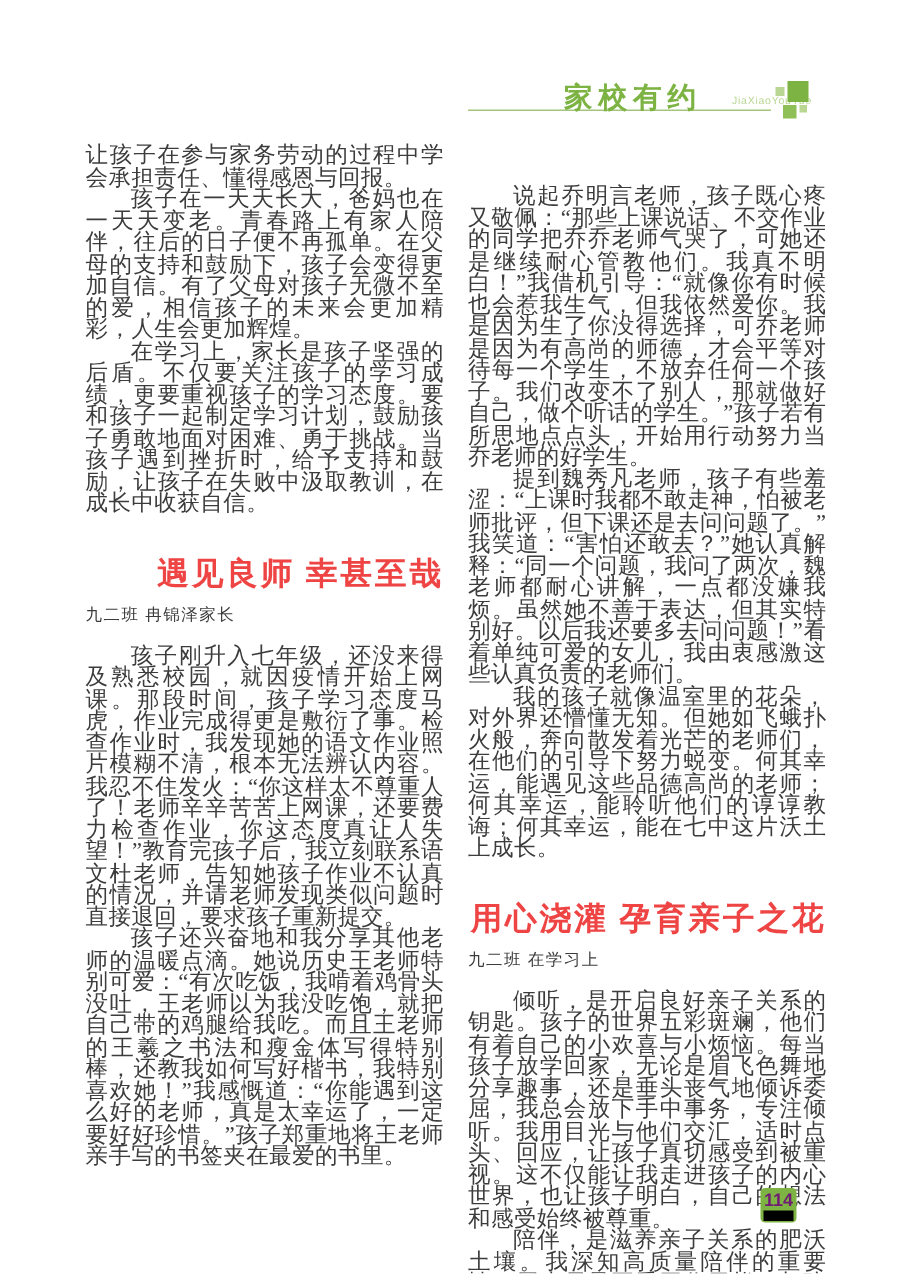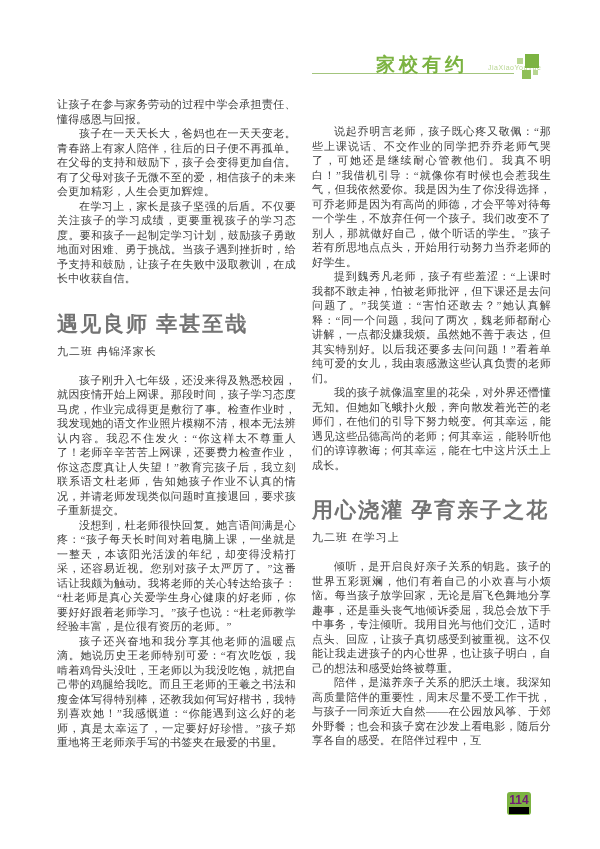--- a/index.html
+++ b/index.html
@@ -31,32 +31,32 @@
   .sq1{left:1px;top:4px;width:6px;height:6px;background:var(--green_light,#b9d693);}
   .sq2{left:9px;top:0;width:14px;height:14px;background:var(--green,#7cb342);}
   .sq3{left:6px;top:16px;width:9px;height:9px;background:#8fbf57;}
   .sq4{left:17px;top:16px;width:5px;height:5px;background:var(--green_light,#b9d693);}
   
   .col{position:absolute;top:97px;width:239px;}
   .col-left{left:57px;}
   .col-right{left:312px;margin-top:27px;}
   .body-p{
     margin:0;
-    font-size:11px;line-height:14.5px;
+    font-size:15px;line-height:14.5px;
     letter-spacing:0.3px;
     text-align:justify;
     text-indent:2em;
   }
   .body-p.no-indent{text-indent:0;}
   .article-title{
     margin:24px 0 6px;
     font-size:21px;font-weight:bold;
     letter-spacing:2px;
-    text-align:left;
-    color:#737373;
+    text-align:right;
+    color:#ef4444;
   }
   .byline{
     margin:0 0 14px;
     font-size:11px;letter-spacing:1px;
     color:#3c3c3c;
   }
   
   .page-badge{
     position:absolute;left:507px;top:792px;
     width:24px;height:23px;
@@ -89,21 +89,20 @@
 
   <div class="col col-left">
     <p class="body-p no-indent">让孩子在参与家务劳动的过程中学会承担责任、懂得感恩与回报。</p>
     <p class="body-p">孩子在一天天长大，爸妈也在一天天变老。青春路上有家人陪伴，往后的日子便不再孤单。在父母的支持和鼓励下，孩子会变得更加自信。有了父母对孩子无微不至的爱，相信孩子的未来会更加精彩，人生会更加辉煌。</p>
     <p class="body-p">在学习上，家长是孩子坚强的后盾。不仅要关注孩子的学习成绩，更要重视孩子的学习态度。要和孩子一起制定学习计划，鼓励孩子勇敢地面对困难、勇于挑战。当孩子遇到挫折时，给予支持和鼓励，让孩子在失败中汲取教训，在成长中收获自信。</p>
 
     <h2 class="article-title">遇见良师 幸甚至哉</h2>
     <div class="byline">九二班 冉锦泽家长</div>
 
     <p class="body-p">孩子刚升入七年级，还没来得及熟悉校园，就因疫情开始上网课。那段时间，孩子学习态度马虎，作业完成得更是敷衍了事。检查作业时，我发现她的语文作业照片模糊不清，根本无法辨认内容。我忍不住发火：“你这样太不尊重人了！老师辛辛苦苦上网课，还要费力检查作业，你这态度真让人失望！”教育完孩子后，我立刻联系语文杜老师，告知她孩子作业不认真的情况，并请老师发现类似问题时直接退回，要求孩子重新提交。</p>
-    <p class="body-p">没想到，杜老师很快回复。她言语间满是心疼：“孩子每天长时间对着电脑上课，一坐就是一整天，本该阳光活泼的年纪，却变得没精打采，还容易近视。您别对孩子太严厉了。”这番话让我颇为触动。我将老师的关心转达给孩子：“杜老师是真心关爱学生身心健康的好老师，你要好好跟着老师学习。”孩子也说：“杜老师教学经验丰富，是位很有资历的老师。”</p>
     <p class="body-p">孩子还兴奋地和我分享其他老师的温暖点滴。她说历史王老师特别可爱：“有次吃饭，我啃着鸡骨头没吐，王老师以为我没吃饱，就把自己带的鸡腿给我吃。而且王老师的王羲之书法和瘦金体写得特别棒，还教我如何写好楷书，我特别喜欢她！”我感慨道：“你能遇到这么好的老师，真是太幸运了，一定要好好珍惜。”孩子郑重地将王老师亲手写的书签夹在最爱的书里。</p>
   </div>
 
   <div class="col col-right">
     <p class="body-p">说起乔明言老师，孩子既心疼又敬佩：“那些上课说话、不交作业的同学把乔乔老师气哭了，可她还是继续耐心管教他们。我真不明白！”我借机引导：“就像你有时候也会惹我生气，但我依然爱你。我是因为生了你没得选择，可乔老师是因为有高尚的师德，才会平等对待每一个学生，不放弃任何一个孩子。我们改变不了别人，那就做好自己，做个听话的学生。”孩子若有所思地点点头，开始用行动努力当乔老师的好学生。</p>
     <p class="body-p">提到魏秀凡老师，孩子有些羞涩：“上课时我都不敢走神，怕被老师批评，但下课还是去问问题了。”我笑道：“害怕还敢去？”她认真解释：“同一个问题，我问了两次，魏老师都耐心讲解，一点都没嫌我烦。虽然她不善于表达，但其实特别好。以后我还要多去问问题！”看着单纯可爱的女儿，我由衷感激这些认真负责的老师们。</p>
     <p class="body-p">我的孩子就像温室里的花朵，对外界还懵懂无知。但她如飞蛾扑火般，奔向散发着光芒的老师们，在他们的引导下努力蜕变。何其幸运，能遇见这些品德高尚的老师；何其幸运，能聆听他们的谆谆教诲；何其幸运，能在七中这片沃土上成长。</p>
 
     <h2 class="article-title">用心浇灌 孕育亲子之花</h2>
     <div class="byline">九二班 在学习上</div>

